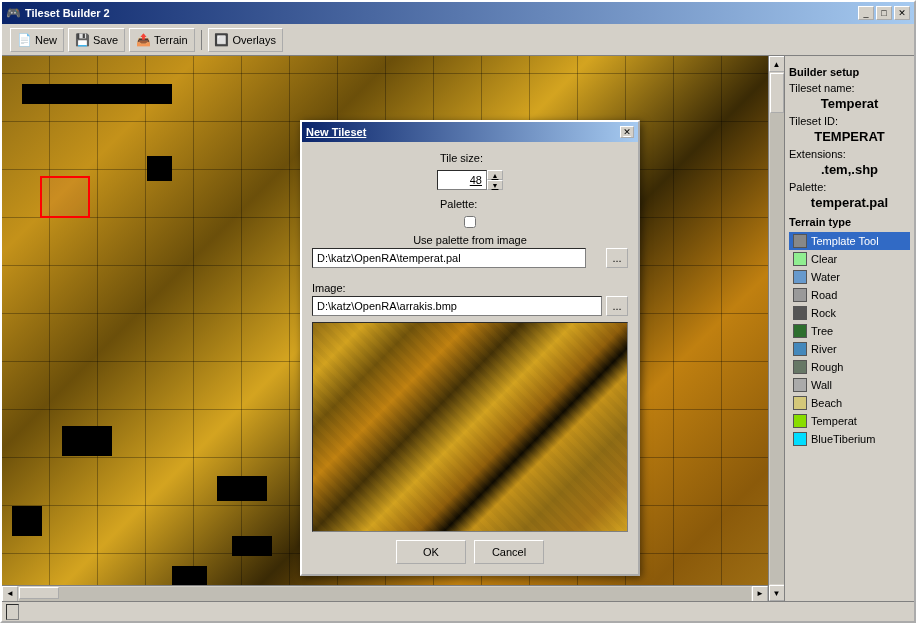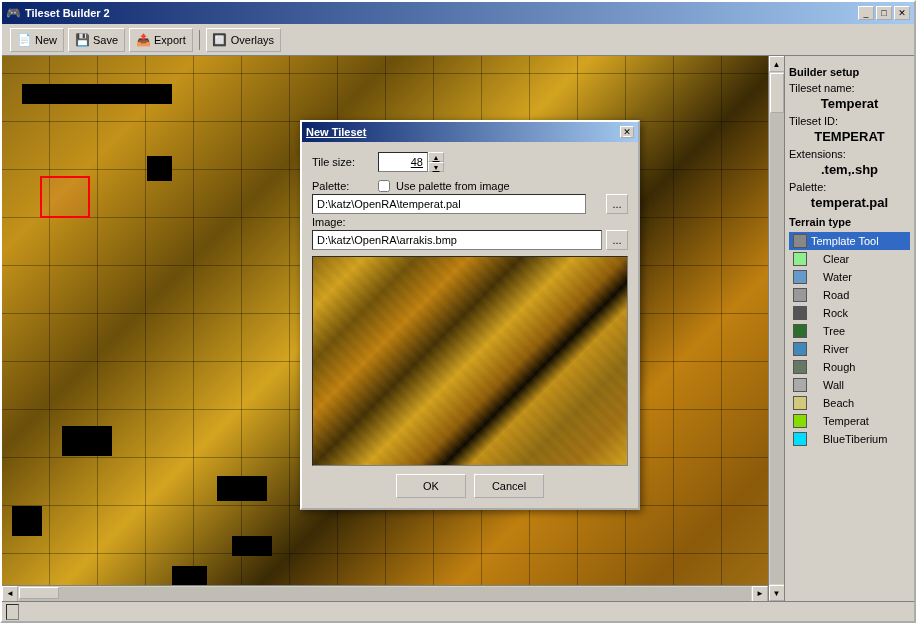--- a/index.html
+++ b/index.html
@@ -98,21 +98,21 @@
       font-weight: bold;
       color: #000;
       margin-bottom: 4px;
       margin-top: 6px;
     }
     .panel-label { font-size: 11px; color: #000; margin-bottom: 2px; }
     .panel-value { font-size: 13px; color: #000; margin-bottom: 4px; font-weight: bold; text-align: center; }
     .terrain-item {
       display: flex;
       align-items: center;
-      gap: 16px;
+      gap: 4px;
       padding: 2px 4px;
       cursor: pointer;
       font-size: 11px;
     }
     .terrain-color-box {
       width: 14px; height: 14px; border: 1px solid #555; flex-shrink: 0;
     }
     .template-tool-item {
       display: flex;
       align-items: center;
@@ -207,20 +207,21 @@
     .dialog-close-btn {
       width: 14px; height: 12px; background: #d4d0c8; border: 1px outset #fff;
       display: flex; align-items: center; justify-content: center; font-size: 9px; cursor: pointer; color: #000;
     }
     .dialog-body { padding: 10px; }
     .dialog-row {
       display: flex;
       align-items: center;
       margin-bottom: 8px;
       gap: 6px;
+      flex-direction: column;
     }
     .dialog-label { font-size: 11px; color: #000; width: 60px; flex-shrink: 0; }
     .spin-control {
       display: flex;
       align-items: center;
       text-decoration: underline;
     }
     .spin-input {
       width: 50px;
       border: 1px inset #808080;
@@ -336,21 +337,21 @@
     <button class="toolbar-btn">
       <span class="icon-new"></span>
       <span>New</span>
     </button>
     <button class="toolbar-btn">
       <span class="icon-save"></span>
       <span>Save</span>
     </button>
     <button class="toolbar-btn">
       <span class="icon-export"></span>
-      <span>Export</span>
+      <span>Terrain</span>
     </button>
     <div class="toolbar-separator"></div>
     <button class="toolbar-btn">
       <span class="icon-overlay"></span>
       <span>Overlays</span>
     </button>
   </div>
 
   <div style="display:flex;flex:1;overflow:hidden;">
 
@@ -479,21 +480,21 @@
           </div>
         </div>
       </div>
 
       <div class="dialog-row" style="margin-bottom:2px;">
         <span class="dialog-label">Palette:</span>
         <input type="checkbox" class="dialog-checkbox" style="">
         <span>Use palette from image</span>
       </div>
 
-      <div style="display:flex;align-items:center;gap:20px;margin-bottom:2px;">
+      <div style="display:flex;align-items:center;gap:20px;margin-bottom:14px;">
         <input class="path-input" type="text" value="D:\katz\OpenRA\temperat.pal" style="">
         <button class="browse-btn">...</button>
       </div>
 
       <div style="margin-bottom:2px;">
         <span class="dialog-label">Image:</span>
       </div>
 
       <div style="display:flex;align-items:center;gap:4px;margin-bottom:6px;">
         <input class="path-input" type="text" value="D:\katz\OpenRA\arrakis.bmp" style="">

